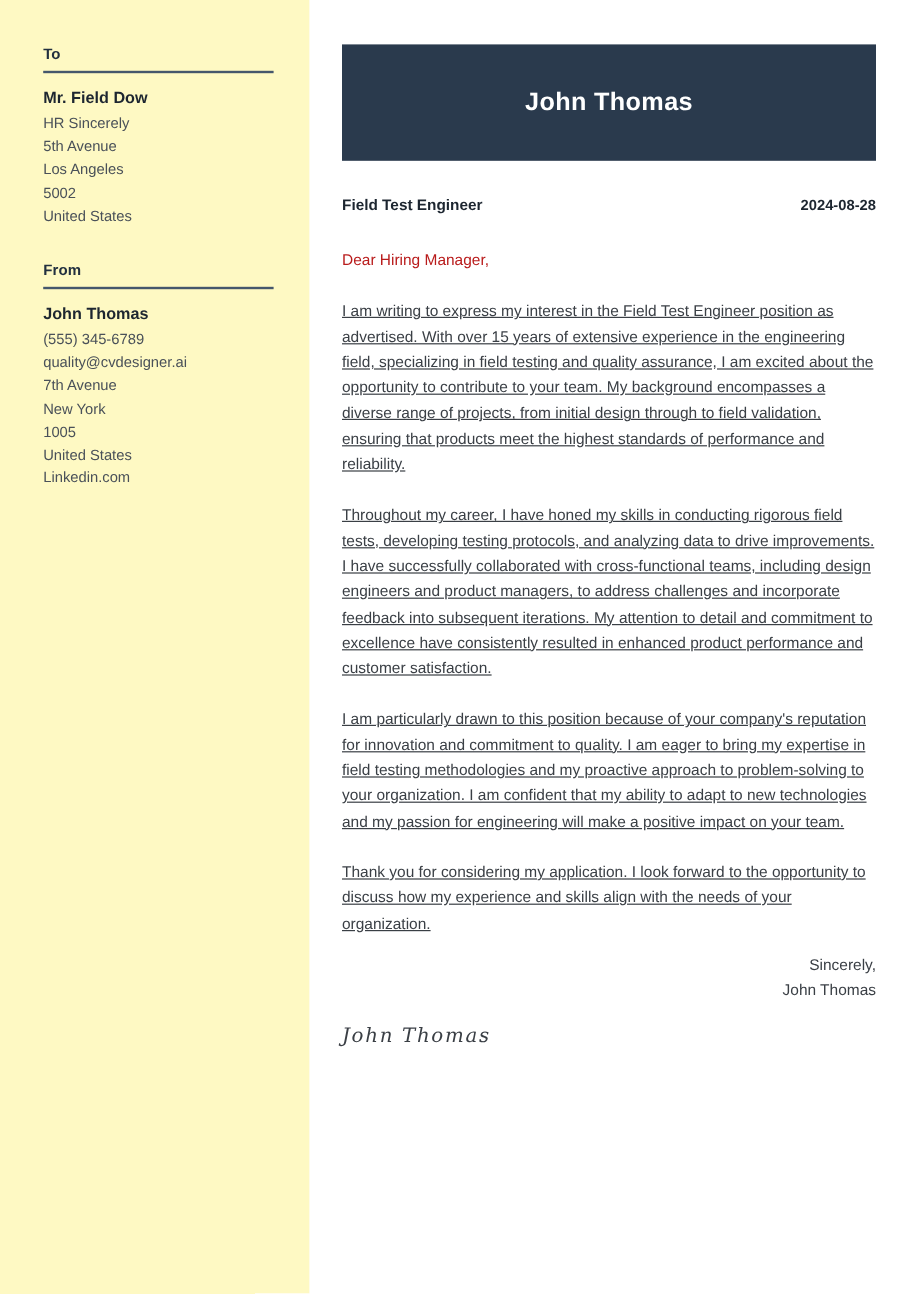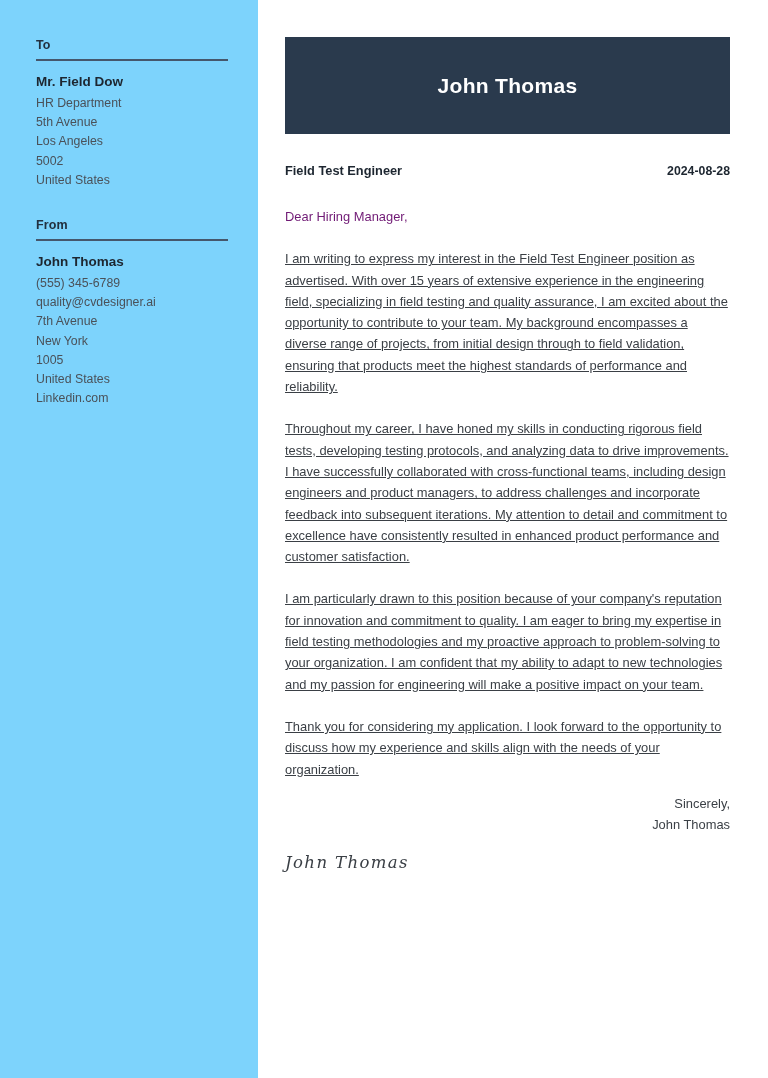--- a/index.html
+++ b/index.html
@@ -19,21 +19,21 @@
     height: 1078px;
     background: #ffffff;
     display: flex;
     align-items: stretch;
   }
 
   
   .sidebar {
     width: 258px;
     min-width: 258px;
-    background: #7dd3fc;
+    background: #fef9c3;
     box-sizing: border-box;
     padding: 38px 30px 0 36px;
   }
   .side-block {
     margin-bottom: 6px;
   }
   .side-heading {
     font-size: 12.5px;
     font-weight: bold;
     color: #22303f;
@@ -98,21 +98,21 @@
     font-size: 12.3px;
     font-weight: bold;
     color: #1d2630;
   }
 
   .letter-body {
     margin-top: 28px;
   }
   .salutation {
     font-size: 12.9px;
-    color: #701a75;
+    color: #b91c1c;
     line-height: 21.3px;
   }
   .paragraph {
     font-size: 12.9px;
     color: #3a3f45;
     line-height: 21.3px;
     margin-top: 21px;
     text-align: left;
     text-decoration: underline;
   }
@@ -137,21 +137,21 @@
 <body>
 
 <div class="page">
 
   <aside class="sidebar">
 
     <div class="side-block">
       <div class="side-heading">To</div>
       <div class="side-rule"></div>
       <div class="side-name">Mr. Field Dow</div>
-      <div class="side-line">HR Department</div>
+      <div class="side-line">HR Sincerely</div>
       <div class="side-line">5th Avenue</div>
       <div class="side-line">Los Angeles</div>
       <div class="side-line">5002</div>
       <div class="side-line">United States</div>
     </div>
 
     <div class="side-gap"></div>
 
     <div class="side-block">
       <div class="side-heading">From</div>

